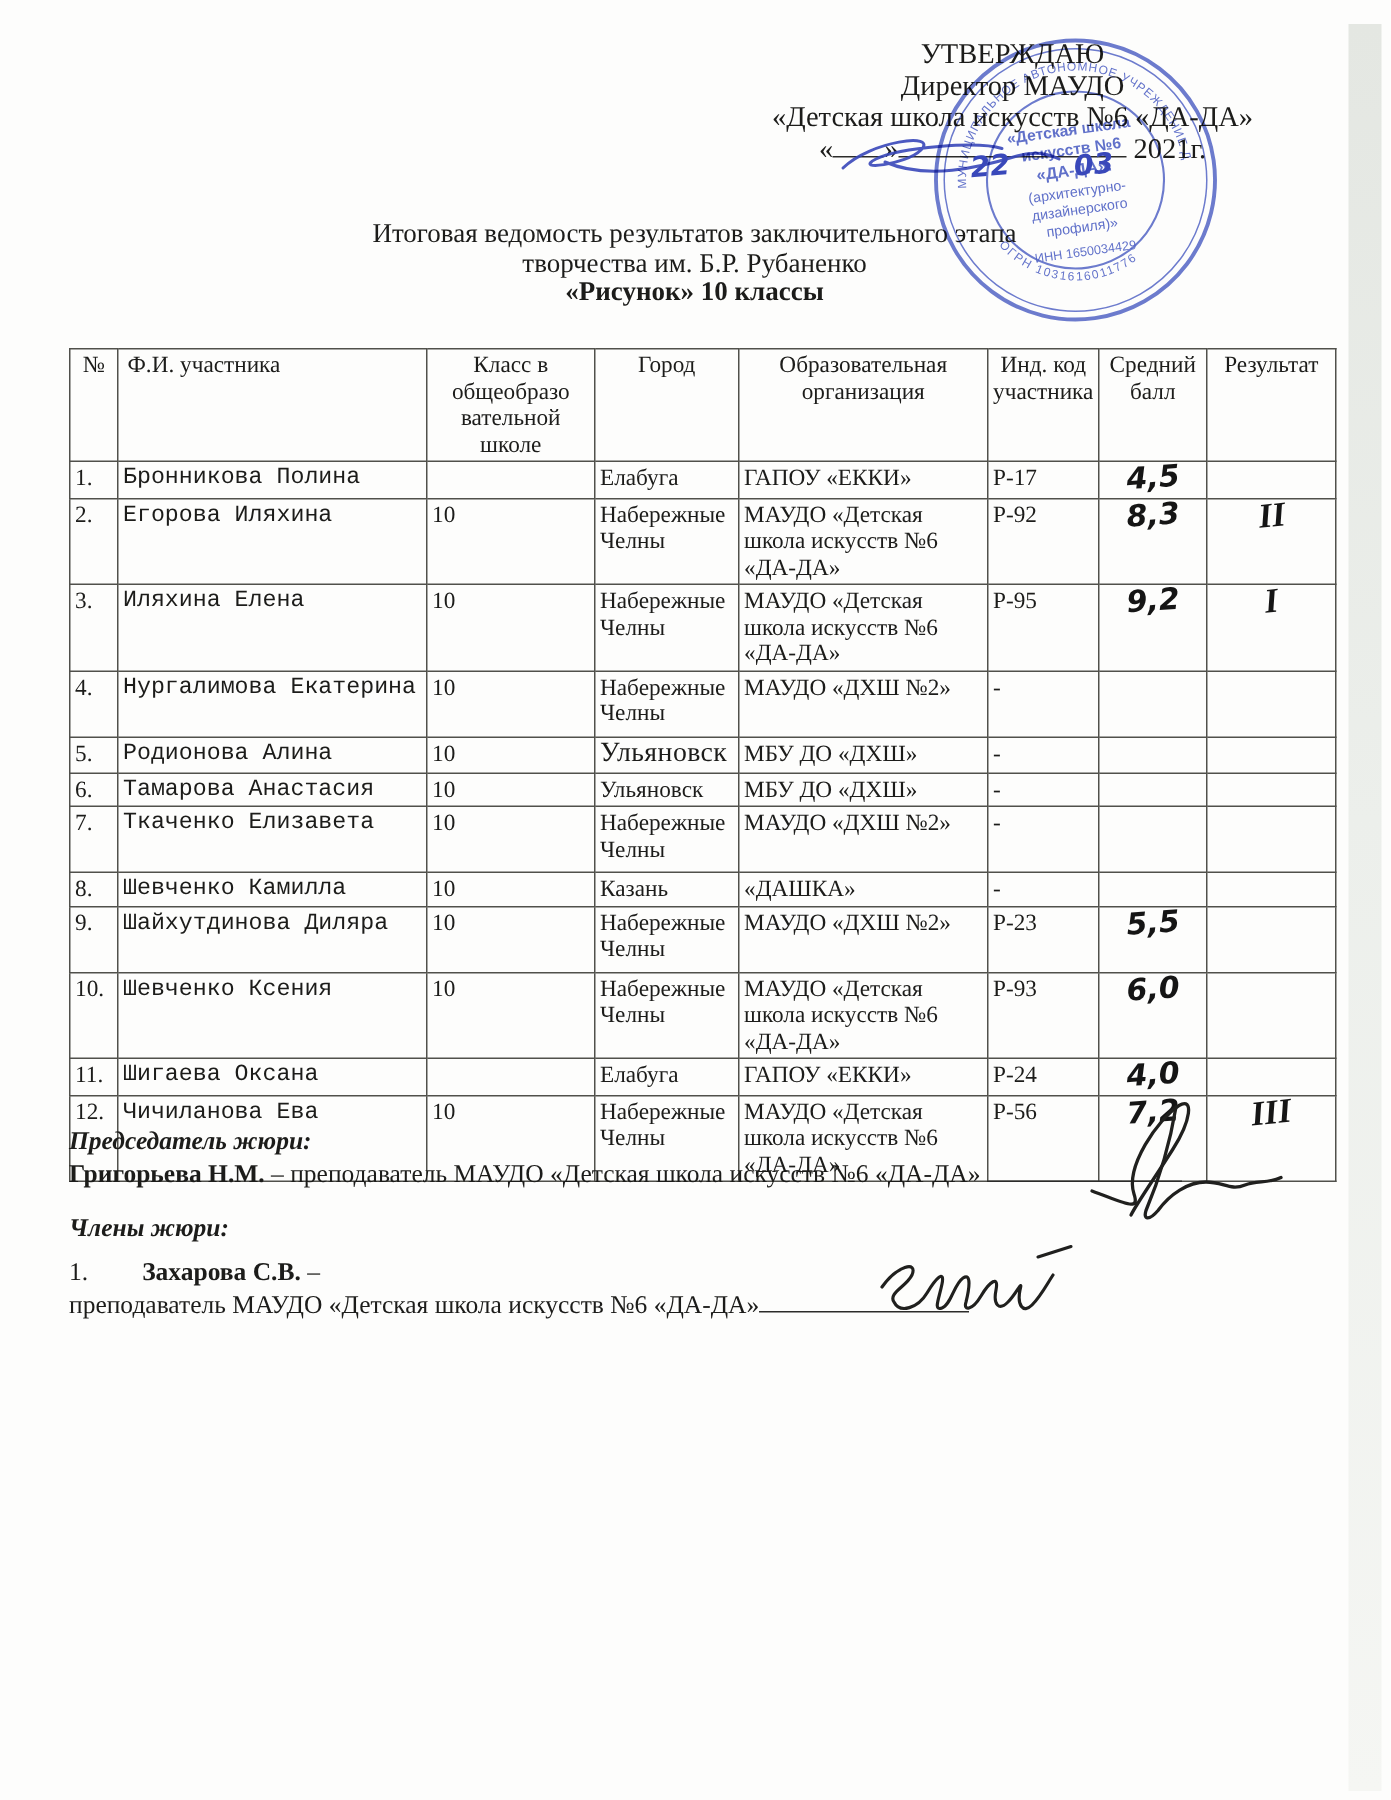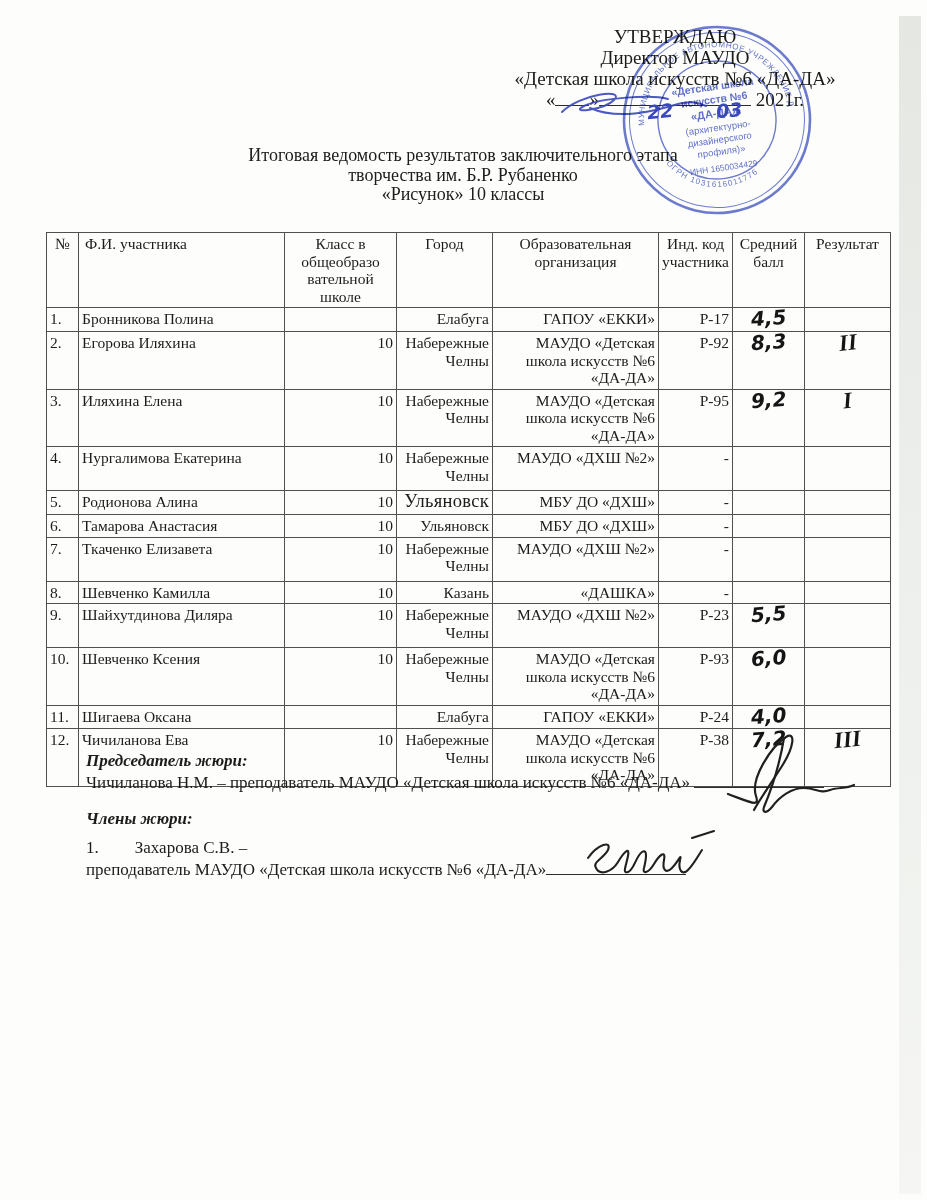--- a/index.html
+++ b/index.html
@@ -7,40 +7,40 @@
         font-family:"Liberation Serif",serif;color:#1c1c1a;overflow:hidden;}
   .right-strip{position:absolute;left:899px;top:16px;width:22px;height:1178px;
         background:linear-gradient(180deg,#e4e7e2 0%,#ecefeb 45%,#f5f6f3 100%);}
   
   .approval{position:absolute;right:37px;top:26px;width:430px;text-align:center;
         font-size:19px;line-height:21px;}
   .blank{display:inline-block;border-bottom:1.3px solid #2c2c2a;height:15px;vertical-align:baseline;}
   
   .title{position:absolute;left:33px;top:146px;width:860px;text-align:center;
         font-size:18px;line-height:19.6px;}
-  .b{font-weight:normal;}
+  .b{font-weight:bold;}
   .bi{font-weight:bold;font-style:italic;}
   
   table.sheet{position:absolute;left:46px;top:232px;width:844px;border-collapse:collapse;
         table-layout:fixed;font-size:15.5px;line-height:17.5px;}
   .sheet th,.sheet td{border:1px solid #50504b;vertical-align:top;padding:2px 3px;overflow:hidden;}
   .sheet th{font-weight:normal;text-align:center;white-space:pre-line;height:66px;}
   .c-num{text-align:left;padding-left:4px;}
-  .c-name{text-align:left;padding-left:6px;}
-  .c-mid{text-align:right;}
+  .c-name{text-align:left;padding-left:6px;font-family:Liberation Mono, monospace;}
+  .c-mid{text-align:left;}
   .c-score,.c-res{text-align:center;vertical-align:middle;}
   .big-city{font-size:18.5px;letter-spacing:.3px;}
   .hand{font-family:"DejaVu Sans",sans-serif;font-style:italic;font-weight:bold;
         font-size:20px;display:inline-block;transform:rotate(-4deg);color:#151515;}
   .roman{font-family:"Liberation Serif",serif;font-style:italic;font-weight:bold;
         font-size:23px;display:inline-block;transform:rotate(-6deg);color:#151515;}
   .hand-blue{position:absolute;font-family:"DejaVu Sans",sans-serif;font-style:italic;
         font-weight:bold;color:#3948ba;font-size:19px;transform:rotate(-5deg);z-index:6;}
   
-  .jury-line{position:absolute;left:46px;font-size:17px;line-height:21px;white-space:nowrap;margin-left:40px;}
+  .jury-line{position:absolute;left:46px;font-size:17px;line-height:21px;white-space:nowrap;}
   .spacer{display:inline-block;width:36px;}
   
   .stamp{position:absolute;left:617px;top:20px;width:200px;height:200px;
         transform:rotate(-8deg);mix-blend-mode:multiply;opacity:.88;z-index:5;}
   .sig{position:absolute;z-index:4;}
 </style>
 </head>
 <body>
 
 <div class="page">
@@ -235,30 +235,30 @@
         <td class="c-mid">Р-24</td>
         <td class="c-score"><span class="hand">4,0</span></td>
         <td class="c-res"><span class="roman"></span></td>
       </tr>
       <tr style="height:55px">
         <td class="c-num">12.</td>
         <td class="c-name">Чичиланова Ева</td>
         <td class="c-mid">10</td>
         <td class="c-mid">Набережные Челны</td>
         <td class="c-mid">МАУДО «Детская школа искусств №6 «ДА-ДА»</td>
-        <td class="c-mid">Р-38</td>
+        <td class="c-mid">Р-56</td>
         <td class="c-score"><span class="hand">7,2</span></td>
         <td class="c-res"><span class="roman">III</span></td>
       </tr>
     </tbody>
   </table>
 
   <div class="jury-line bi" style="top:750px;">Председатель жюри:</div>
   <div class="jury-line" style="top:772px;">
-    <span class="b">Чичиланова Н.М.</span><span> – преподаватель МАУДО «Детская школа искусств №6 «ДА-ДА» </span><span class="blank" style="width:130px;"></span>
+    <span class="b">Григорьева Н.М.</span><span> – преподаватель МАУДО «Детская школа искусств №6 «ДА-ДА» </span><span class="blank" style="width:130px;"></span>
   </div>
   <div class="jury-line bi" style="top:808px;">Члены жюри:</div>
   <div class="jury-line" style="top:837px;">
     <span>1.</span><span class="spacer"></span><span class="b">Захарова С.В.</span><span> – </span>
   </div>
   <div class="jury-line" style="top:859px;">
     <span>преподаватель МАУДО «Детская школа искусств №6 «ДА-ДА»</span><span class="blank" style="width:140px;"></span>
   </div>
 
   <svg class="sig" style="left:718px;top:730px;" width="150" height="90" viewBox="0 0 150 90">

